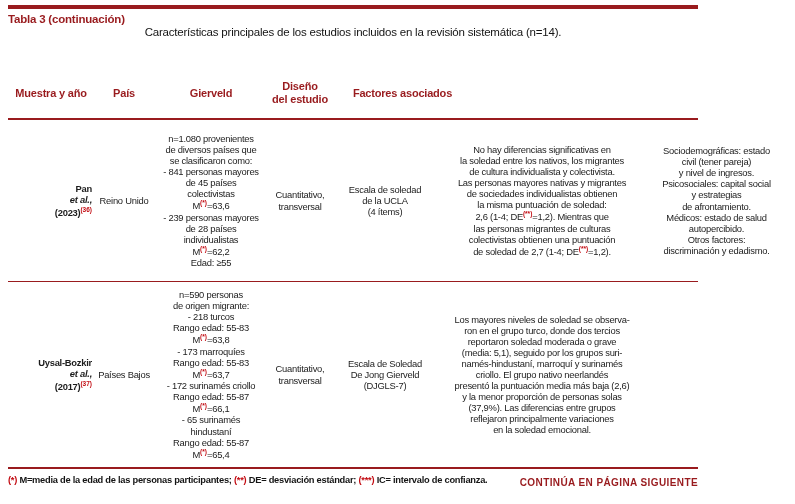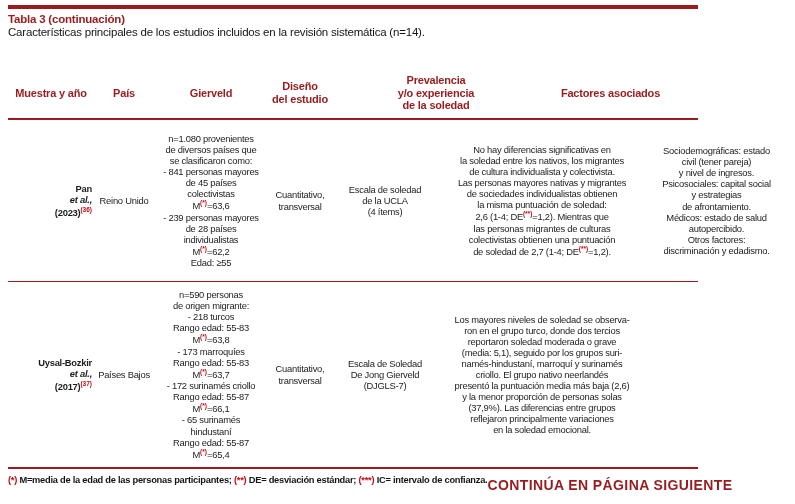--- a/index.html
+++ b/index.html
@@ -9,21 +9,21 @@
     font-family: "Liberation Sans", sans-serif;
     color: #1c1c1c;
     overflow: hidden;
   }
   .page { width: 706px; height: 504px; padding: 5px 8px 0 8px; position: relative; }
 
   .top-rule { height: 4px; background: #991b1e; }
 
   .title-block { margin-top: 4px; }
   .table-title { color: #991b1e; font-weight: bold; font-size: 11.5px; line-height: 1.15; letter-spacing: -0.2px; }
-  .table-subtitle { color: #141414; font-size: 11.5px; line-height: 1.2; letter-spacing: -0.2px; }
+  .table-subtitle { color: #141414; font-size: 11.5px; line-height: 1.2; letter-spacing: -0.2px; text-align: center; }
 
   .thead {
     display: flex; align-items: center;
     margin-top: 28px; min-height: 52px;
     border-bottom: 2px solid #991b1e;
   }
   .hcell {
     color: #991b1e; font-weight: bold; font-size: 11px; line-height: 1.15;
     text-align: center; white-space: pre-line; letter-spacing: -0.2px;
     padding: 2px 1px;
@@ -57,43 +57,40 @@
 
   
   .tbody .mk {
     color: #c20a11; font-weight: bold; font-size: 6.5px;
     vertical-align: super; letter-spacing: 0;
   }
 
   .footer { display: flex; justify-content: space-between; align-items: flex-start; padding-top: 6px; }
   .footnote { font-size: 9.3px; font-weight: bold; letter-spacing: -0.25px; color: #141414; white-space: nowrap; }
   .footnote .mk { color: #c20a11; font-weight: bold; }
-  .continuation { color: #991b1e; font-weight: bold; font-size: 14px; letter-spacing: 0.4px; white-space: nowrap; padding-top: 2px; }
+  .continuation { color: #991b1e; font-weight: bold; font-size: 10px; letter-spacing: 0.4px; white-space: nowrap; padding-top: 2px; }
 </style>
 </head>
 <body>
 
 <div class="page">
 
   <div class="top-rule"></div>
 
   <div class="title-block">
     <div class="table-title">Tabla 3 (continuación)</div>
     <div class="table-subtitle">Características principales de los estudios incluidos en la revisión sistemática (n=14).</div>
   </div>
 
   <div class="thead">
     <div class="hcell c1">Muestra y año</div>
     <div class="hcell c2">País</div>
     <div class="hcell c3">Gierveld</div>
     <div class="hcell c4">Diseño
 del estudio</div>
-    <div class="hcell c6">Prevalencia
-y/o experiencia
-de la soledad</div>
     <div class="hcell c7">Factores asociados</div>
   </div>
 
   <div class="tbody">
 
     <div class="row row-1">
       <div class="cell c1 authors">
         <span>Pan</span>
         <i>et al.,</i>
         <span class="year-line"><span>(2023)</span><sup class="ref">(36)</sup></span>

